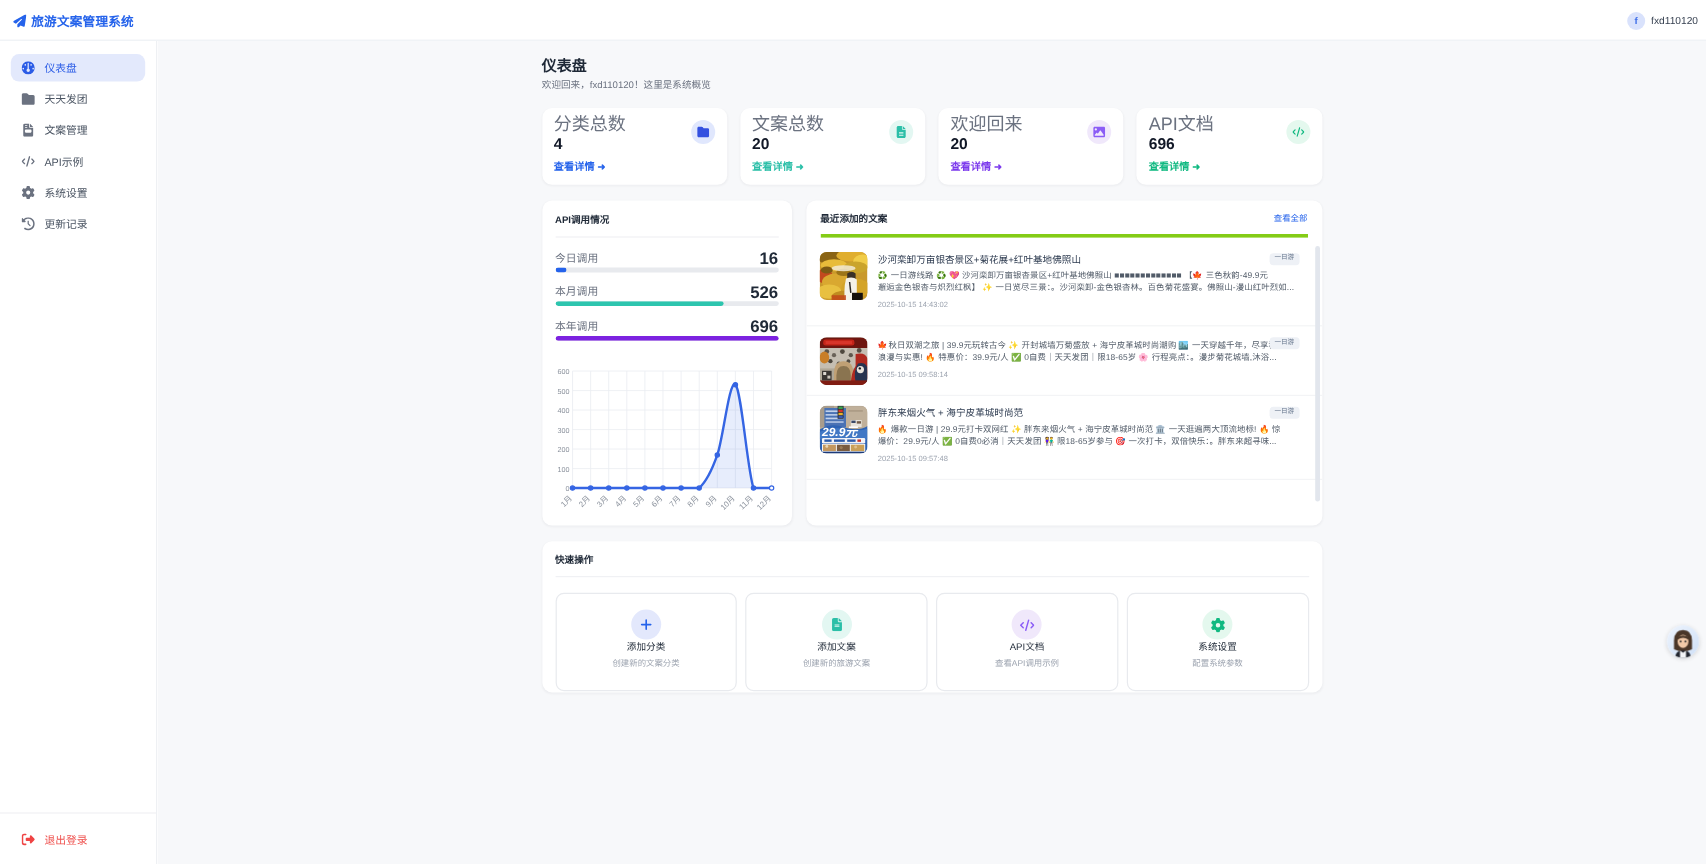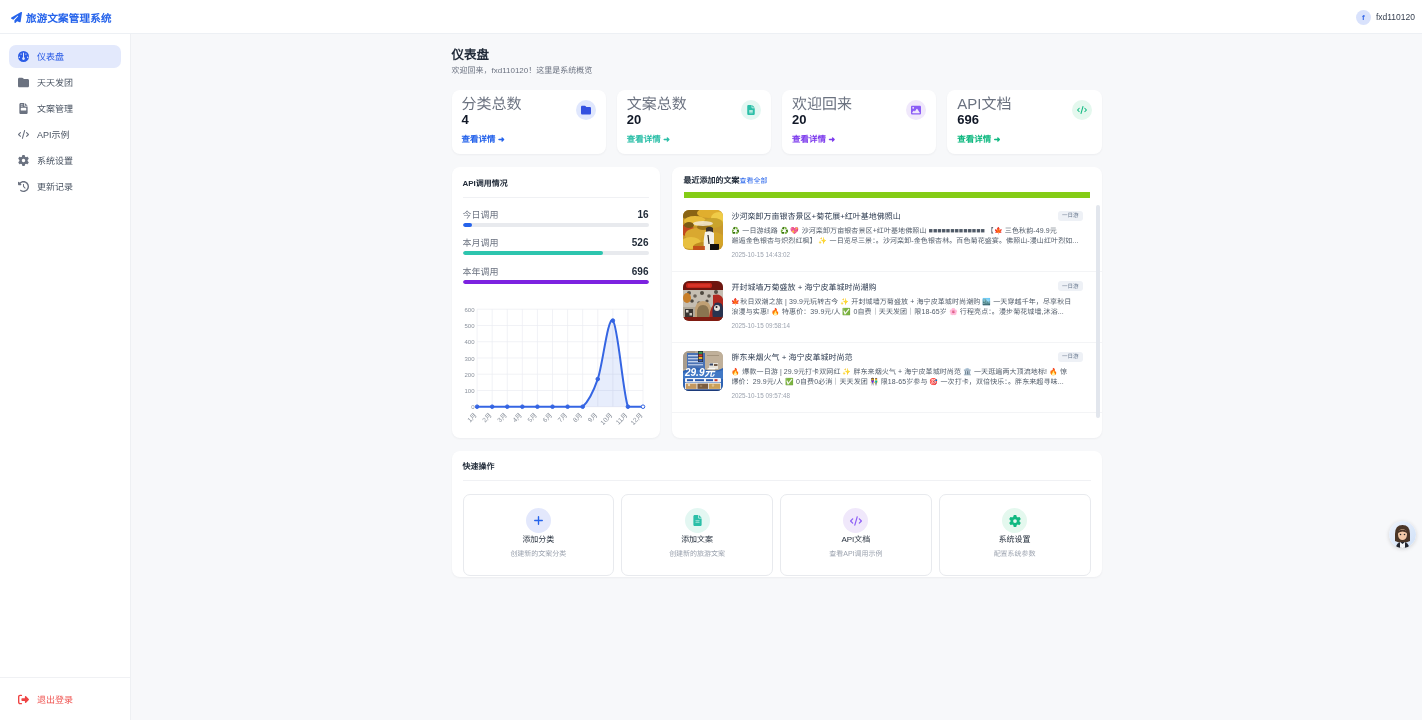--- a/index.html
+++ b/index.html
@@ -29,25 +29,25 @@
 .slink { font-size:8.5px; font-weight:bold; position:absolute; left:10px; bottom:10px; }
 .sicon { position:absolute; right:10px; top:10px; width:20px; height:20px; border-radius:50%; display:flex; align-items:center; justify-content:center; }
 .midrow { display:flex; gap:12px; margin-top:13px; }
 .card { background:#fff; border-radius:8px; box-shadow:0 1px 2px rgba(30,41,59,.05); }
 .apicard { width:208px; height:271px; padding:0 11px; }
 .cardtitle { font-size:8px; font-weight:bold; color:#1f2937; }
 .apihead { height:31px; display:flex; align-items:center; border-bottom:1px solid #f0f1f4; }
 .prow { margin-top:10.5px; }
 .prowtop { display:flex; justify-content:space-between; align-items:center; }
 .plabel { font-size:9px; line-height:12px; color:#6b7280; }
-.pval { font-size:10px; line-height:12px; font-weight:bold; color:#1f2937; }
+.pval { font-size:14px; line-height:12px; font-weight:bold; color:#1f2937; }
 .pbar { height:4px; border-radius:2px; background:#e8eaee; margin-top:2px; position:relative; overflow:hidden; }
 .pfill { position:absolute; left:0; top:0; bottom:0; border-radius:2px; }
 .reccard { width:430px; height:271px; position:relative; overflow:hidden; }
-.rechead { height:31px; margin:0 12px; display:flex; align-items:center; border-bottom:6px solid #84cc16; }
+.rechead { height:31px; margin:0 12px; display:flex; align-items:center; justify-content:space-between; border-bottom:3px solid #84cc16; }
 .reclink { font-size:7px; color:#2563eb; }
 .recitem { position:relative; padding:8.5px 23px 11px 11px; border-bottom:1px solid #f3f4f6; }
 .recitem:last-child { border-bottom:none; }
 .recitem.first { margin-top:3.5px; }
 .thumb { position:absolute; left:11px; top:8.5px; width:40px; height:40px; border-radius:6px; overflow:hidden; }
 .recbody { margin-left:49px; }
 .rectitle { font-size:8px; line-height:13px; font-weight:normal; color:#2c3a4f; padding-right:50px; white-space:nowrap; overflow:hidden; }
 .rectag { position:absolute; right:19px; top:9px; background:#eef1f6; color:#64748b; font-size:5.5px; line-height:7px; padding:1.5px 4px; border-radius:3px; }
 .recdesc { font-size:7px; letter-spacing:0.1px; color:#515b68; line-height:10.4px; margin-top:3px; height:21px; overflow:hidden; }
 .recdesc div { white-space:nowrap; overflow:hidden; height:10.4px; }
@@ -319,21 +319,20 @@
 <path d="M32 22 Q40 20 40 28 L40 38 L30 38 Q28 28 32 22 Z" fill="#283450"></path>
 <circle cx="34" cy="27" r="3" fill="#e8e2da"></circle>
 <circle cx="33.5" cy="26" r="1" fill="#1a1a22"></circle>
 <rect x="0" y="36" width="40" height="4" fill="#801c12"></rect>
 <rect x="2" y="28" width="8" height="8" fill="#3a3632"></rect>
 <rect x="3" y="29" width="2.5" height="2.5" fill="#ddd8d0"></rect>
                 <rect x="6.5" y="32" width="2.5" height="2.5" fill="#ccc6bc"></rect>
 </svg></div>
           <span class="rectag">一日游</span>
           <div class="recbody">
-            <div class="rectitle">开封城墙万菊盛放 + 海宁皮革城时尚潮购</div>
             <div class="recdesc">
                 <div>🍁秋日双潮之旅 | 39.9元玩转古今 ✨ 开封城墙万菊盛放 + 海宁皮革城时尚潮购 🏙️ 一天穿越千年，尽享秋日</div>
                 <div>浪漫与实惠! 🔥 特惠价：39.9元/人 ✅ 0自费｜天天发团｜限18-65岁 🌸 行程亮点：。漫步菊花城墙,沐浴...</div>
               </div>
             <div class="recdate">2025-10-15 09:58:14</div>
           </div>
         </div>
         <div class="recitem">
           <div class="thumb" id="thumb3"><svg width="40" height="40" viewBox="0 0 40 40">
 <rect width="40" height="40" fill="#b8ab96"></rect>

